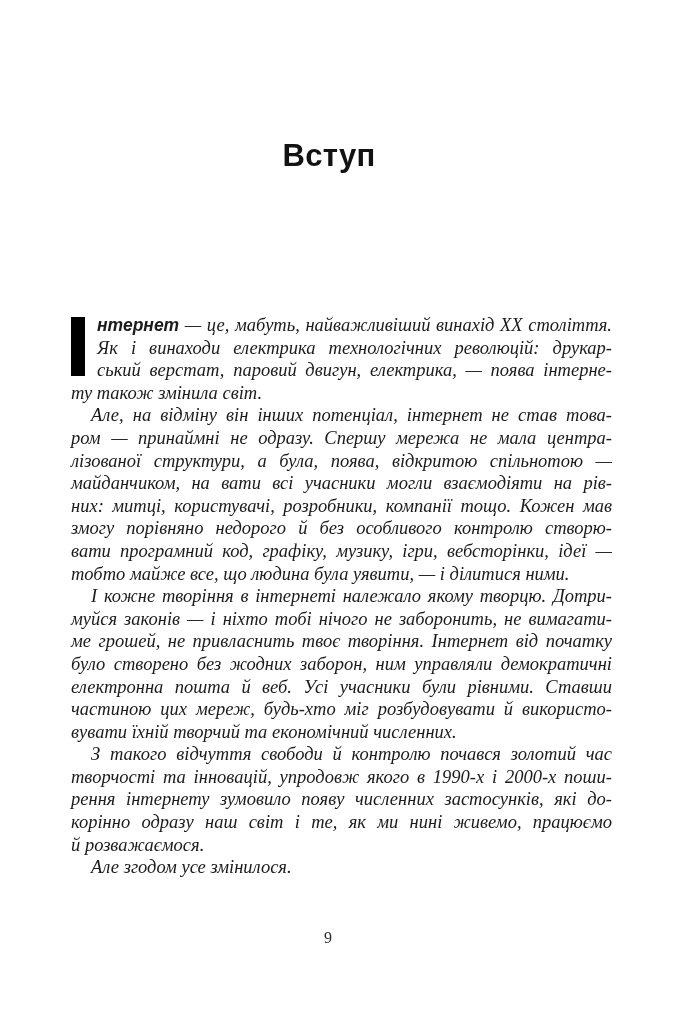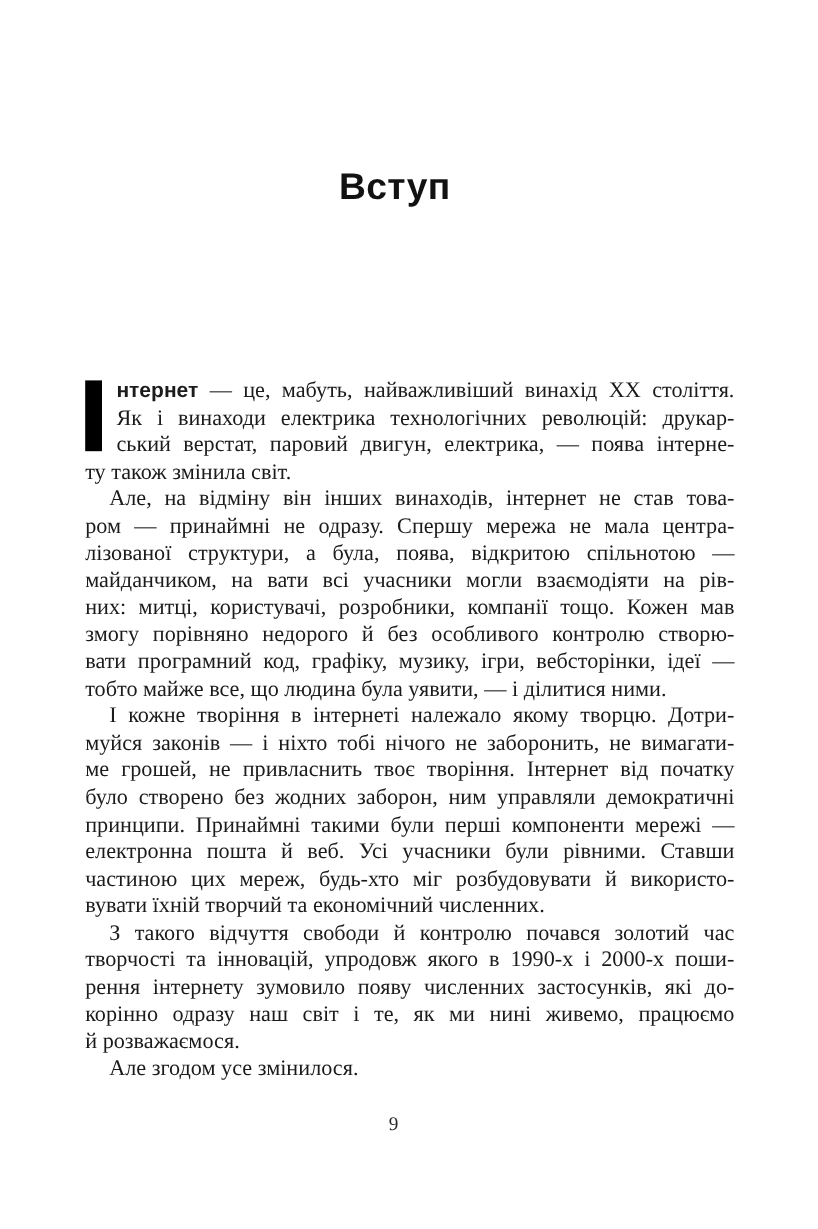--- a/index.html
+++ b/index.html
@@ -35,20 +35,21 @@
     left: 71px;
     top: 314px;
     width: 541px;
     font-size: 18.5px;
     line-height: 22.6px;
   }
   .para { margin: 0; }
   .line {
     text-align: justify;
     text-align-last: justify;
+    font-style: italic;
   }
   .line.last {
     text-align: justify;
     text-align-last: left;
   }
   .line.indent-first {
     text-indent: 20px;
   }
   .dropcap-bar {
     float: left;
@@ -85,35 +86,34 @@
 
   <div class="body-text">
       <div class="para">
         <span class="dropcap-bar">І</span>
         <div class="line"><span class="lead-bold">нтернет</span> — це, мабуть, найважливіший винахід XX століття.</div>
         <div class="line">Як і винаходи електрика технологічних революцій: друкар-</div>
         <div class="line">ський верстат, паровий двигун, електрика, — поява інтерне-</div>
         <div class="line last">ту також змінила світ.</div>
       </div>
       <div class="para">
-        <div class="line indent-first">Але, на відміну він інших винаходів, інтернет не став това-</div>
+        <div class="line indent-first">Але, на відміну він інших потенціал, інтернет не став това-</div>
         <div class="line">ром — принаймні не одразу. Спершу мережа не мала центра-</div>
         <div class="line">лізованої структури, а була, поява, відкритою спільнотою —</div>
         <div class="line">майданчиком, на вати всі учасники могли взаємодіяти на рів-</div>
         <div class="line">них: митці, користувачі, розробники, компанії тощо. Кожен мав</div>
         <div class="line">змогу порівняно недорого й без особливого контролю створю-</div>
         <div class="line">вати програмний код, графіку, музику, ігри, вебсторінки, ідеї —</div>
         <div class="line last">тобто майже все, що людина була уявити, — і ділитися ними.</div>
       </div>
       <div class="para">
         <div class="line indent-first">І кожне творіння в інтернеті належало якому творцю. Дотри-</div>
         <div class="line">муйся законів — і ніхто тобі нічого не заборонить, не вимагати-</div>
         <div class="line">ме грошей, не привласнить твоє творіння. Інтернет від початку</div>
         <div class="line">було створено без жодних заборон, ним управляли демократичні</div>
-        <div class="line">принципи. Принаймні такими були перші компоненти мережі —</div>
         <div class="line">електронна пошта й веб. Усі учасники були рівними. Ставши</div>
         <div class="line">частиною цих мереж, будь-хто міг розбудовувати й використо-</div>
         <div class="line last">вувати їхній творчий та економічний численних.</div>
       </div>
       <div class="para">
         <div class="line indent-first">З такого відчуття свободи й контролю почався золотий час</div>
         <div class="line">творчості та інновацій, упродовж якого в 1990-х і 2000-х поши-</div>
         <div class="line">рення інтернету зумовило появу численних застосунків, які до-</div>
         <div class="line">корінно одразу наш світ і те, як ми нині живемо, працюємо</div>
         <div class="line last">й розважаємося.</div>

